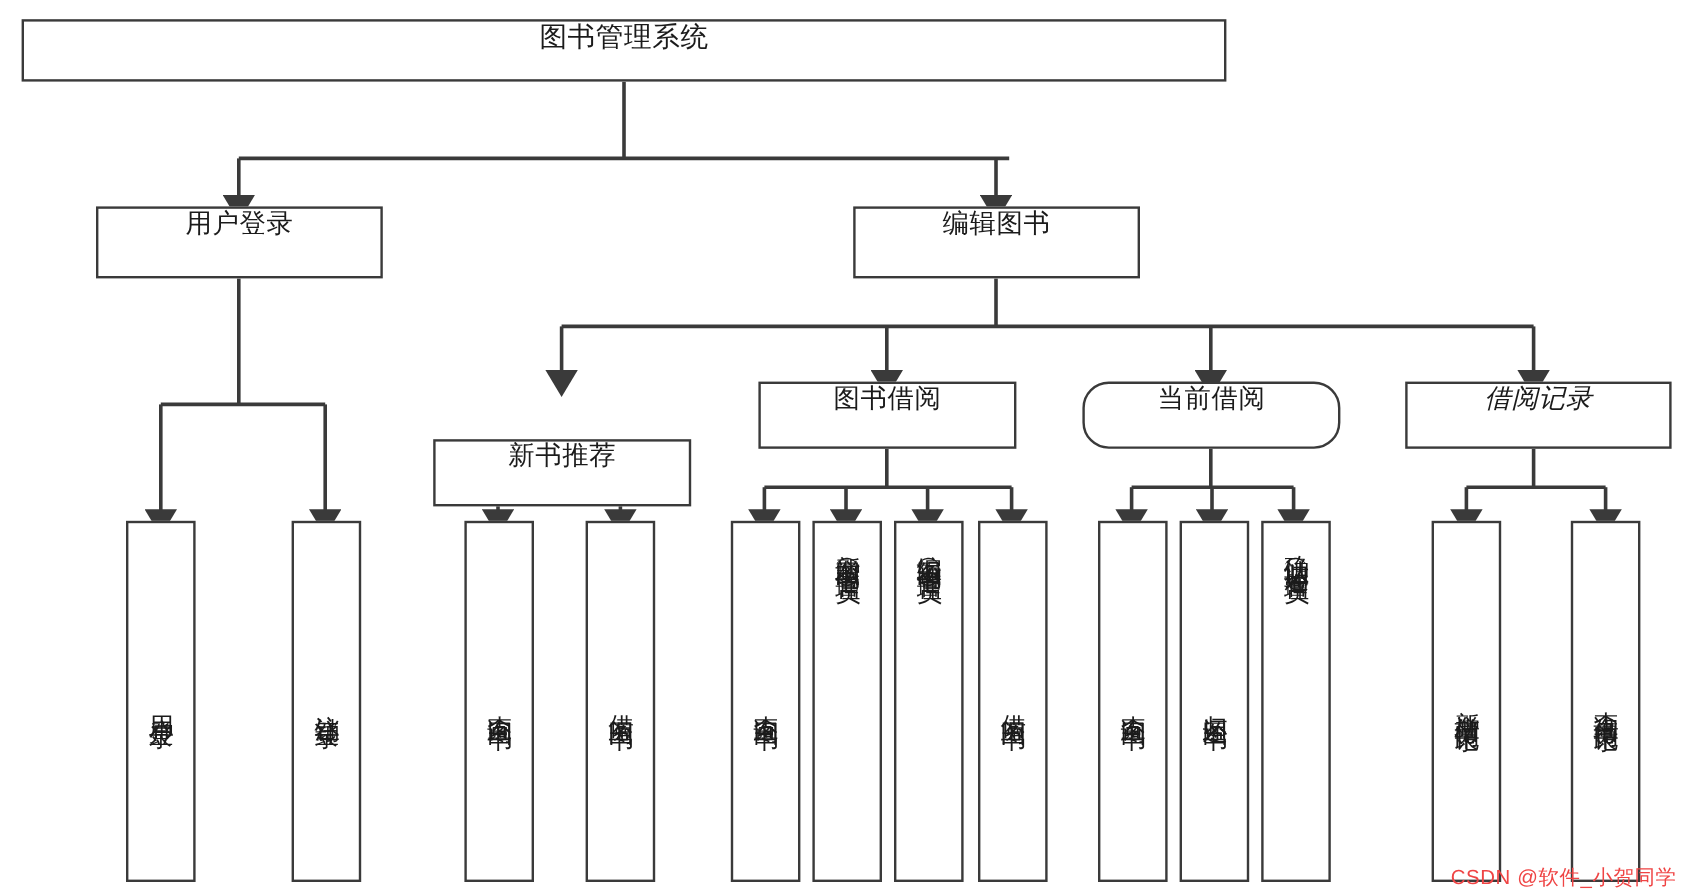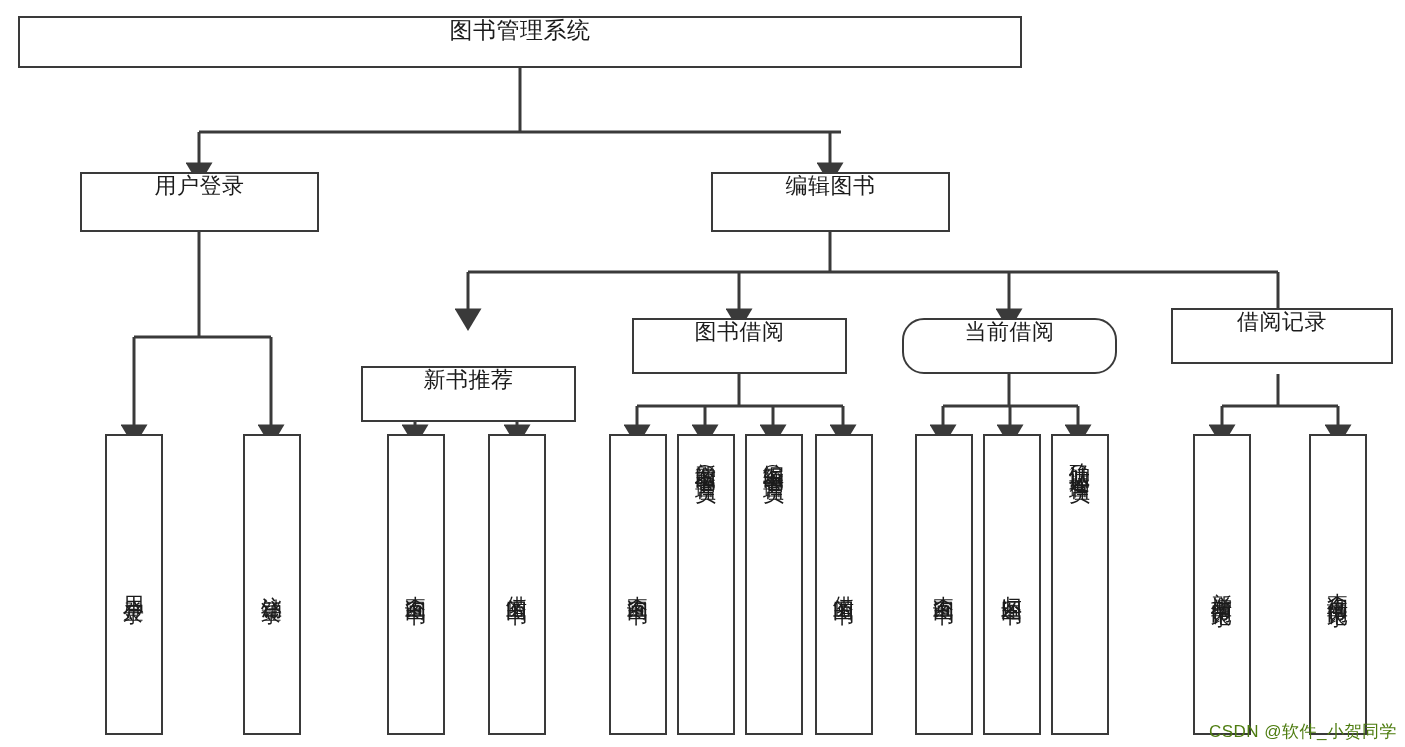--- a/index.html
+++ b/index.html
@@ -65,21 +65,21 @@
   }
   .node.v.mid {
     align-items: center;
     padding-top: 0;
   }
   .watermark {
     position: absolute;
     right: 8px;
     bottom: 4px;
     font-size: 17px;
-    color: #4d7c0f;
+    color: #ef4444;
     white-space: nowrap;
     z-index: 5;
     letter-spacing: 0.5px;
   }
 </style>
 </head>
 <body>
 
 <div id="canvas">
 
@@ -146,21 +146,21 @@
 
   <div class="node h" style="left:361px; top:318px; width:215px; height:56px;margin-top:48px;">
     <span class="label">新书推荐</span>
   </div>
   <div class="node h" style="left:632px; top:318px; width:215px; height:56px;">
     <span class="label">图书借阅</span>
   </div>
   <div class="node h" style="left:902px; top:318px; width:215px; height:56px;border-radius:22px;">
     <span class="label">当前借阅</span>
   </div>
-  <div class="node h" style="left:1171px; top:308px; width:222px; height:56px;">
+  <div class="node h" style="left:1171px; top:318px; width:222px; height:56px;font-style:italic;">
     <span class="label">借阅记录</span>
   </div>
 
   <div class="node v mid" style="left:105px; top:434px; width:58px; height:301px;">
     <span class="label">用户登录</span>
   </div>
   <div class="node v mid" style="left:243px; top:434px; width:58px; height:301px;">
     <span class="label">注销登录</span>
   </div>
 

